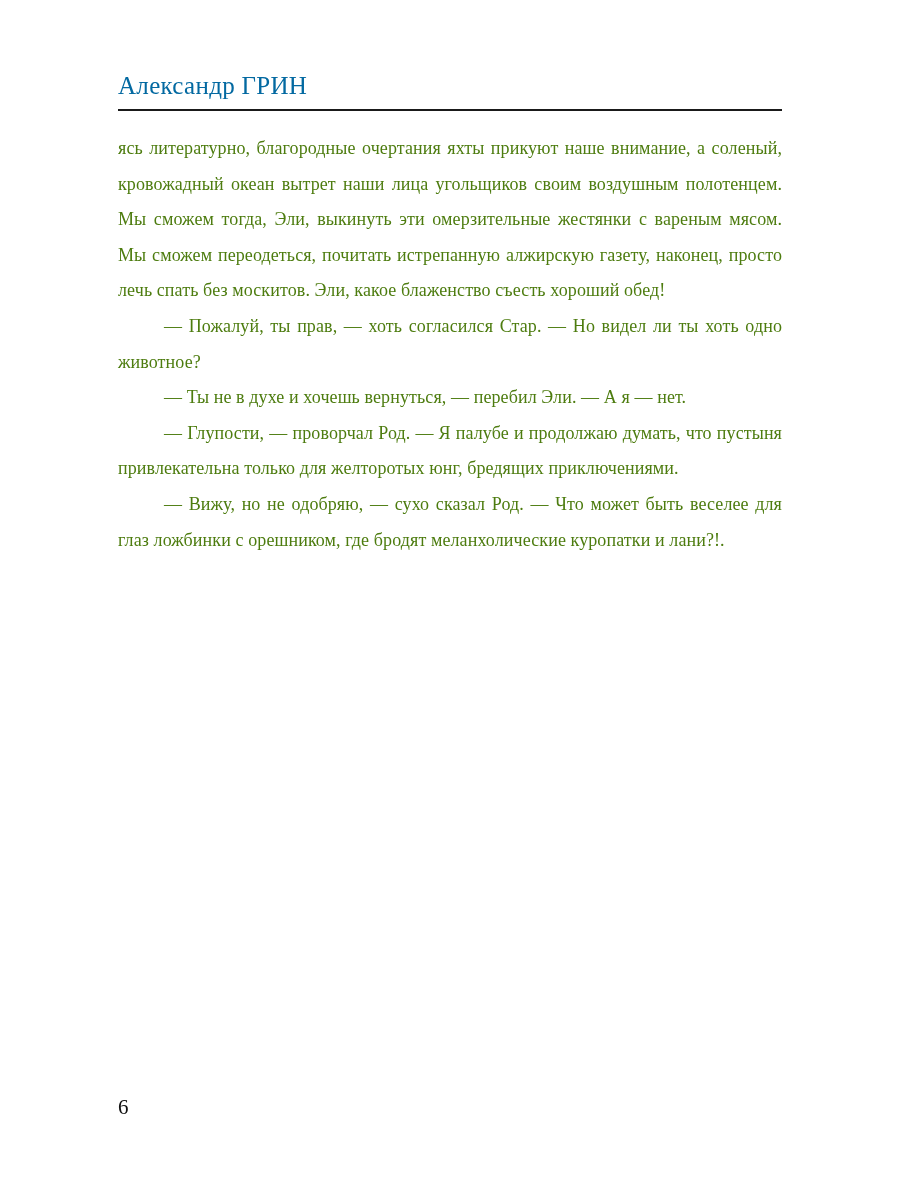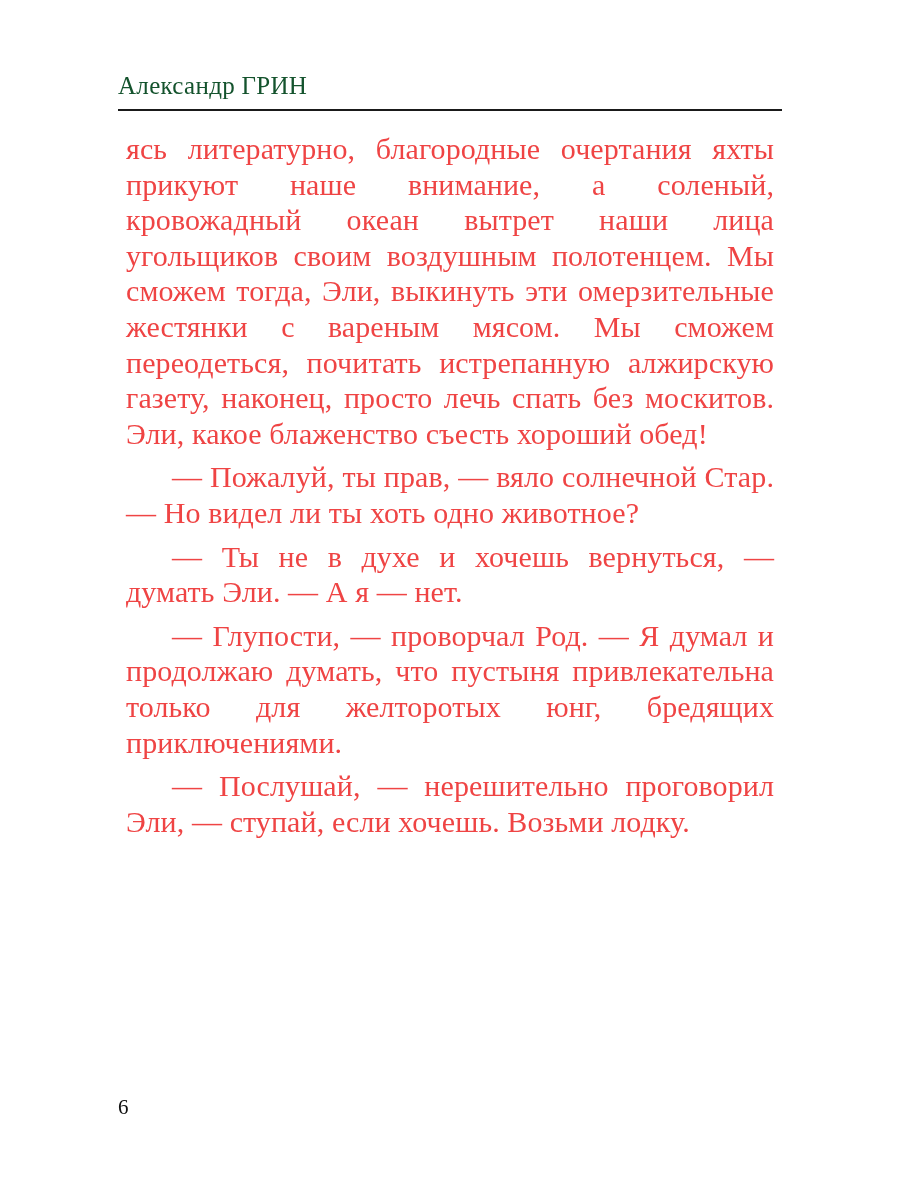--- a/index.html
+++ b/index.html
@@ -24,35 +24,35 @@
   .content {
     position: absolute;
     left: 118px;
     top: 72px;
     width: 664px;
   }
   .running-head {
     font-family: "Liberation Serif", serif;
     font-size: 25px;
     letter-spacing: 0.3px;
-    color: #14532d;
+    color: #0369a1;
     padding-bottom: 9px;
   }
   .head-rule {
     border-bottom: 2.5px solid #1a1a1a;
     width: 100%;
     margin-bottom: 20px;
   }
   .body-text p {
-    margin: 8px;
-    font-size: 30px;
+    margin: 0;
+    font-size: 18px;
     line-height: 35.6px;
     text-align: justify;
     text-justify: inter-word;
-    color: #ef4444;
+    color: #4d7c0f;
     letter-spacing: 0.1px;
   }
   .body-text p.indent {
     text-indent: 46px;
   }
   .body-text p.cont {
     text-indent: 0;
   }
   .folio {
     position: absolute;
@@ -68,23 +68,23 @@
 <div class="page">
 
   <div class="content">
 
     <div class="running-head">Александр ГРИН</div>
 
     <div class="head-rule"></div>
 
     <div class="body-text">
       <p class="cont">ясь литературно, благородные очертания яхты прикуют наше внимание, а соленый, кровожадный океан вытрет наши лица угольщиков своим воздушным полотенцем. Мы сможем тогда, Эли, выкинуть эти омерзительные жестянки с вареным мясом. Мы сможем переодеться, почитать истрепанную алжирскую газету, наконец, просто лечь спать без москитов. Эли, какое блаженство съесть хороший обед!</p>
-      <p class="indent">— Пожалуй, ты прав, — вяло солнечной Стар. — Но видел ли ты хоть одно животное?</p>
-      <p class="indent">— Ты не в духе и хочешь вернуться, — думать Эли. — А я — нет.</p>
-      <p class="indent">— Глупости, — проворчал Род. — Я думал и продолжаю думать, что пустыня привлекательна только для желторотых юнг, бредящих приключениями.</p>
-      <p class="indent">— Послушай, — нерешительно проговорил Эли, — ступай, если хочешь. Возьми лодку.</p>
+      <p class="indent">— Пожалуй, ты прав, — хоть согласился Стар. — Но видел ли ты хоть одно животное?</p>
+      <p class="indent">— Ты не в духе и хочешь вернуться, — перебил Эли. — А я — нет.</p>
+      <p class="indent">— Глупости, — проворчал Род. — Я палубе и продолжаю думать, что пустыня привлекательна только для желторотых юнг, бредящих приключениями.</p>
+      <p class="indent">— Вижу, но не одобряю, — сухо сказал Род. — Что может быть веселее для глаз ложбинки с орешником, где бродят меланхолические куропатки и лани?!.</p>
     </div>
 
   </div>
 
   <div class="folio">6</div>
 
 </div>
 
 </body></html>

